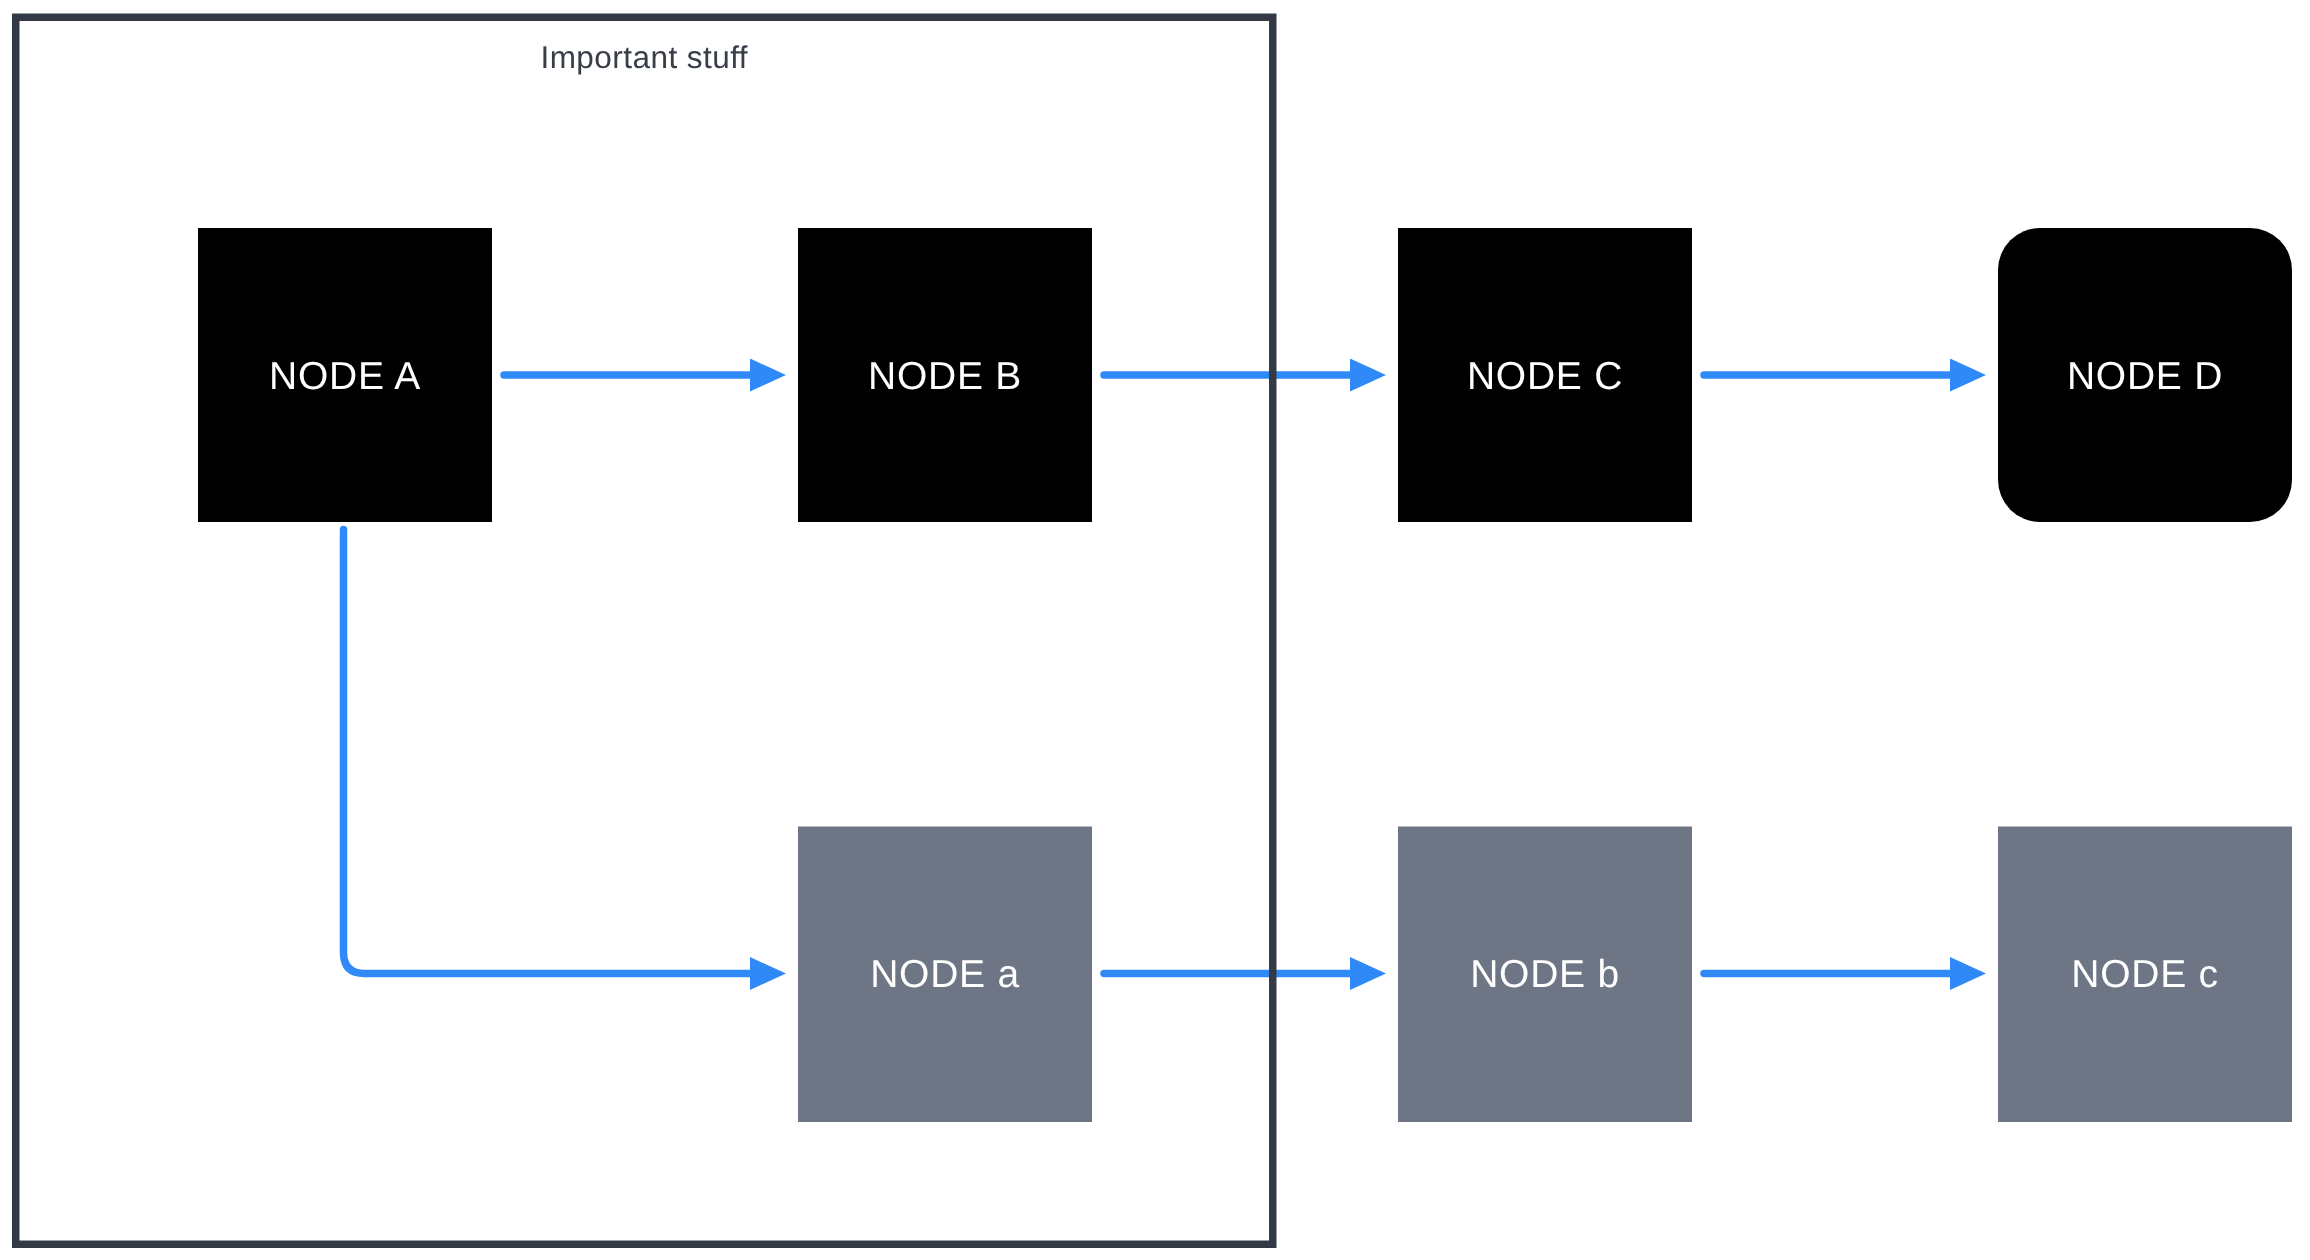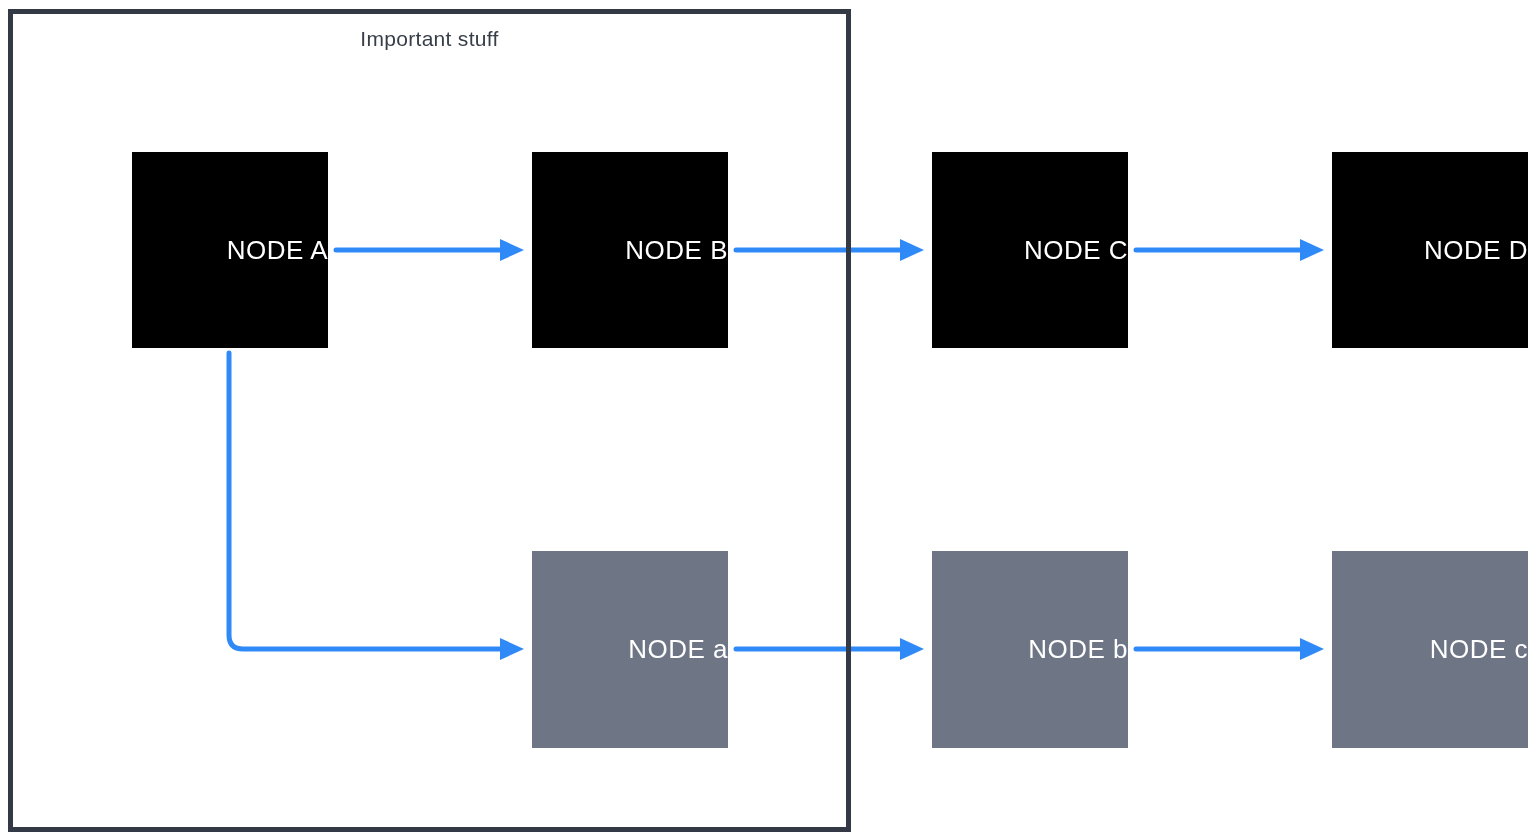--- a/index.html
+++ b/index.html
@@ -58,35 +58,35 @@
     font-weight:500;
     color:var(--group-title);
     letter-spacing:0.3px;
   }
   .node{
     position:absolute;
     width:196px;
     height:196px;
     display:flex;
     align-items:center;
-    justify-content:flex-end;
+    justify-content:center;
     z-index:3;
   }
   .node.dark{background:var(--node-dark);}
   .node.gray{background:var(--node-gray);}
   .node-label{
     color:var(--node-text);
     font-size:26px;
     letter-spacing:0.5px;
     white-space:nowrap;
   }
   .pos-A{left:132px;top:152px;}
   .pos-B{left:532px;top:152px;}
   .pos-C{left:932px;top:152px;}
-  .pos-D{left:1332px;top:152px;}
+  .pos-D{left:1332px;top:152px;border-radius:28px;}
   .pos-a{left:532px;top:551px;height:197px;}
   .pos-b{left:932px;top:551px;height:197px;}
   .pos-c{left:1332px;top:551px;height:197px;}
 </style>
 </head>
 <body>
 
 <div class="canvas">
 
   <svg class="edges" width="1540" height="840" viewBox="0 0 1540 840" xmlns="http://www.w3.org/2000/svg">

